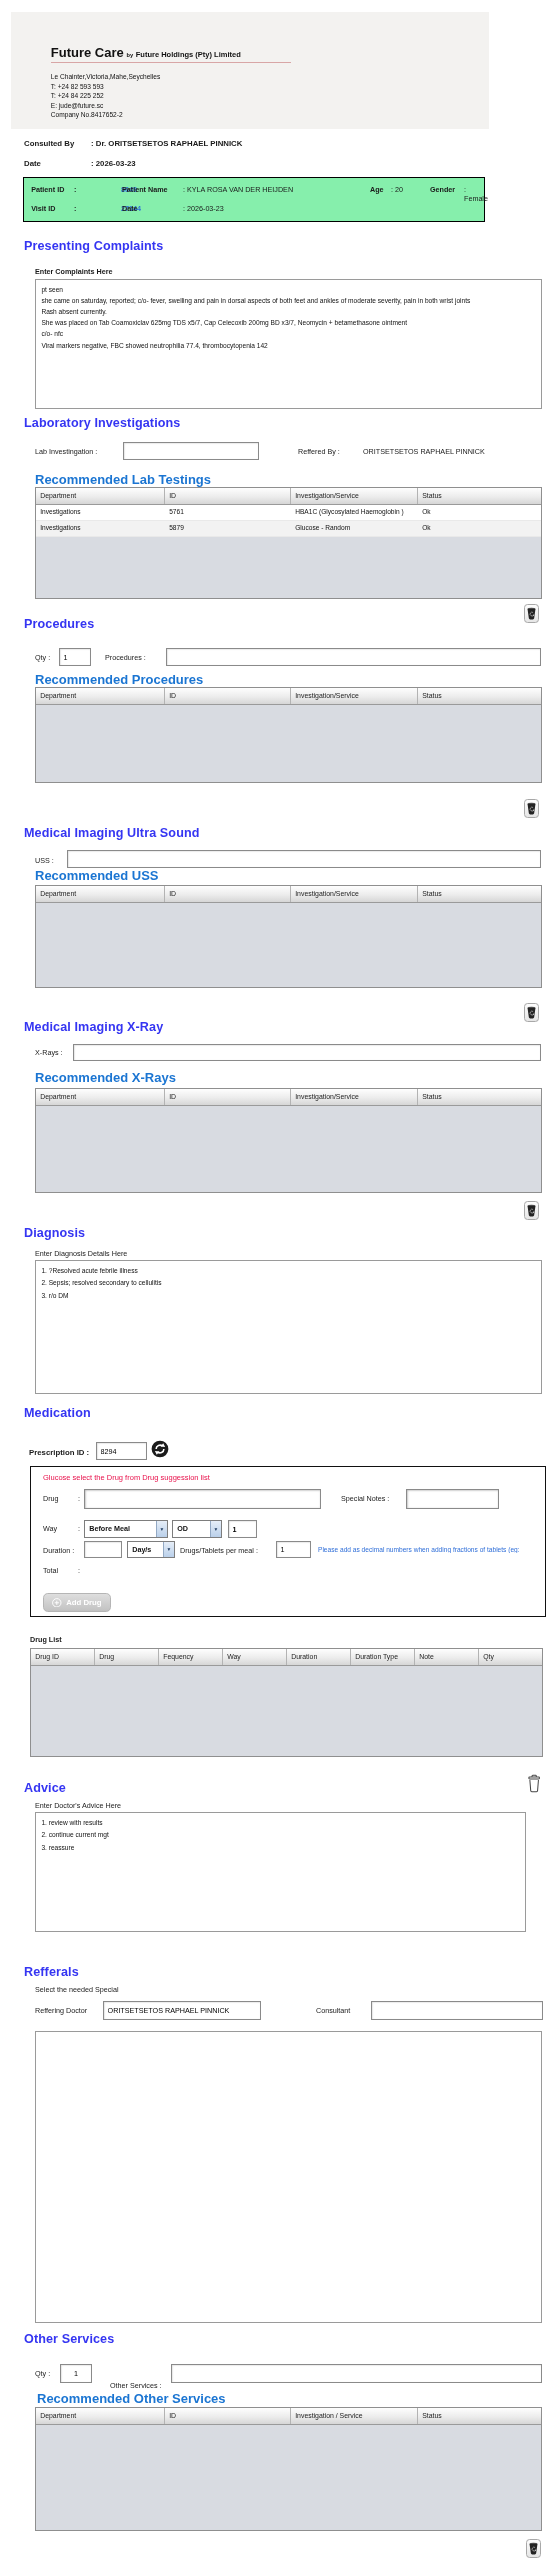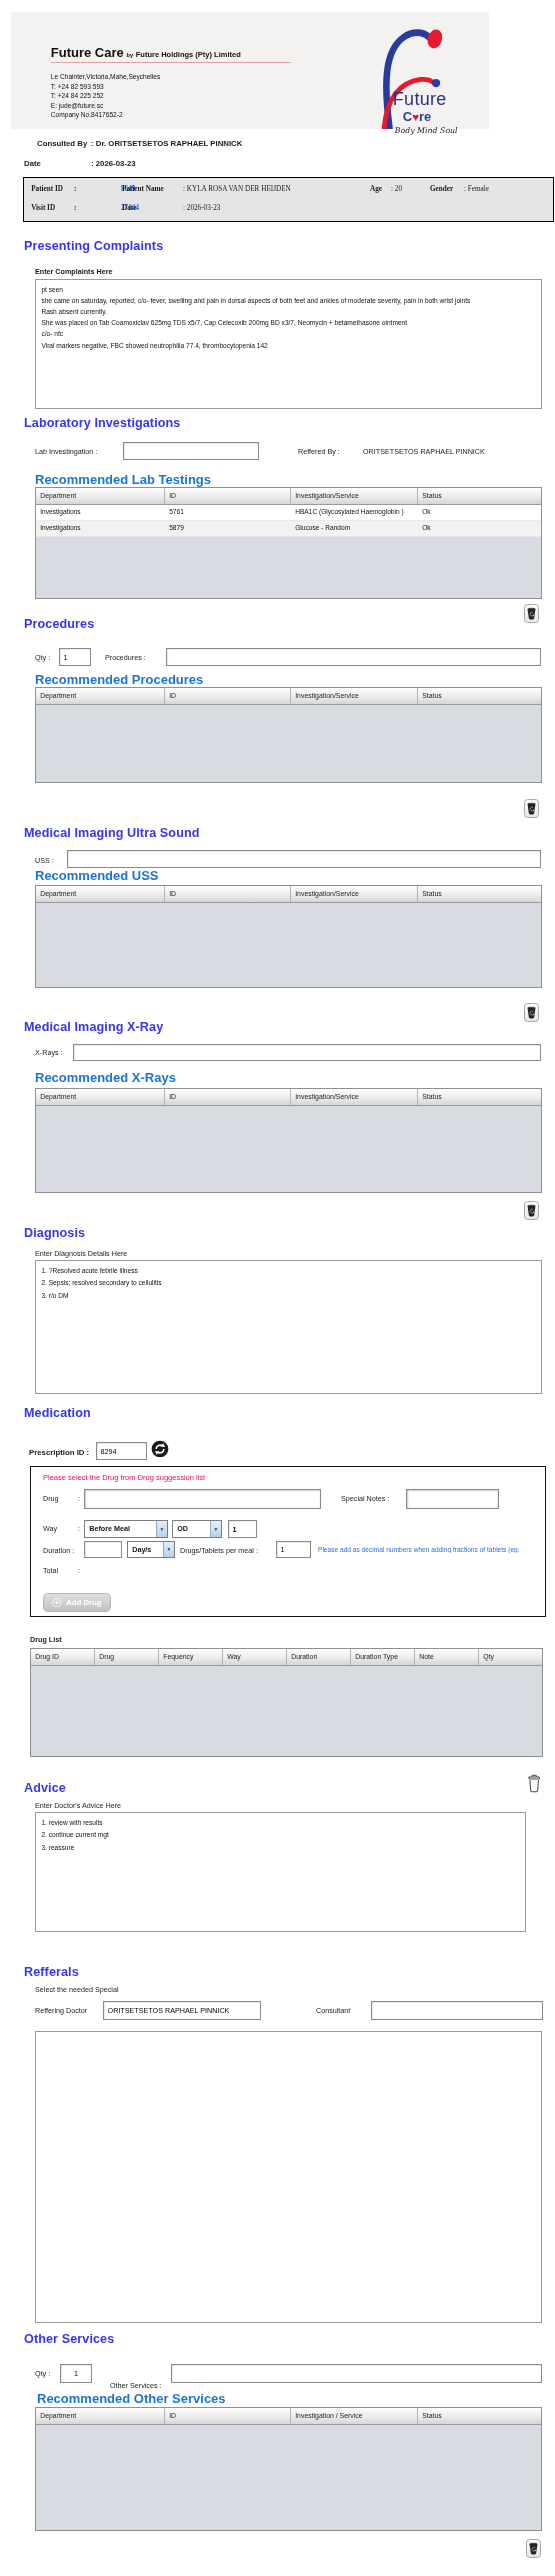--- a/index.html
+++ b/index.html
@@ -51,39 +51,28 @@
     <span style="font-size:7.5px;font-weight:bold;">Future Holdings (Pty) Limited</span>
   </div>
   <div class="a" style="left:40px;top:60px;font-size:6.6px;line-height:9.6px;">
     <div>Le Chainter,Victoria,Mahe,Seychelles</div>
     <div>T: +24  82 593 593</div>
     <div>T: +24  84 225 252</div>
     <div>E: jude@future.sc</div>
     <div>Company No.8417652-2</div>
   </div>
 
-  <div class="a" style="left:353px;top:3.6px;width:126px;height:114px;">
-    <svg class="a" style="left:4.8px;top:8.4px;" width="78" height="105" viewBox="0 0 130 176">
-      <path d="M34 174 C24 98 26 44 58 22 C72 12 90 12 100 22" fill="none" stroke="#2b3a9d" stroke-width="11" stroke-linecap="round"></path>
-      <ellipse cx="110" cy="25" rx="12" ry="16" fill="#e8192c" transform="rotate(18 110 25)"></ellipse>
-      <path d="M25 174 C30 124 50 98 86 93 C96 92 102 94 106 97" fill="none" stroke="#e8192c" stroke-width="8" stroke-linecap="round"></path>
-      <circle cx="112" cy="99" r="7" fill="#2b3a9d"></circle>
-    </svg>
-    <div class="a" style="left:29px;top:73px;font-size:18px;color:#27347f;letter-spacing:0.3px;">Future</div>
-    <div class="a" style="left:39px;top:93px;font-size:13px;font-weight:bold;color:#2b3da0;"><span>C</span><span style="color:#e11c2c;font-size:11.4px;">♥</span><span>re</span></div>
-    <div class="a" style="left:31px;top:110px;font:italic 7.8px 'DejaVu Serif',serif;color:#222;">Body Mind Soul</div>
-  </div>
-</div>
-
-<div class="a lbl lbl-b" style="left:24px;top:139px;font-size:7.8px;margin-left:13px;">Consulted By</div>
+</div>
+
+<div class="a lbl lbl-b" style="left:24px;top:139px;font-size:7.8px;">Consulted By</div>
 <div class="a lbl lbl-b" style="left:91px;top:139px;font-size:7.8px;">:  Dr.  ORITSETSETOS RAPHAEL PINNICK</div>
 <div class="a lbl lbl-b" style="left:24px;top:159px;font-size:7.8px;">Date</div>
 <div class="a lbl lbl-b" style="left:91px;top:159px;font-size:7.8px;">:  2026-03-23</div>
 
-<div class="a" style="left:23px;top:177px;width:531px;height:45px;border:1.2px solid #000;background:#e5e5e5;font-family:Liberation Serif, serif;">
+<div class="a" style="left:23px;top:177px;width:462px;height:45px;border:1.2px solid #000;background:#86efac;">
   <span class="a lbl lbl-b" style="left:7.2px;top:6.6px;">Patient ID</span>
   <span class="a lbl lbl-b" style="left:50px;top:6.6px;">:</span>
   <span class="a lbl blueval" style="left:57px;top:6.6px;">8649</span>
   <span class="a lbl lbl-b" style="left:98px;top:6.6px;">Patient Name</span>
   <span class="a lbl" style="left:159px;top:6.6px;">: KYLA ROSA VAN DER HEIJDEN</span>
   <span class="a lbl lbl-b" style="left:346px;top:6.6px;">Age</span>
   <span class="a lbl" style="left:367px;top:6.6px;">: 20</span>
   <span class="a lbl lbl-b" style="left:406px;top:6.6px;">Gender</span>
   <span class="a lbl" style="left:440px;top:6.6px;">: Female</span>
   <span class="a lbl lbl-b" style="left:7.2px;top:26px;">Visit ID</span>
@@ -219,21 +208,21 @@
   <svg width="18" height="18" viewBox="0 0 28 28">
     <circle cx="14" cy="14" r="13" fill="#1b1b1b"></circle>
     <path d="M8 14 a6 6 0 0 1 10 -4.5" stroke="#fff" stroke-width="2.5" fill="none"></path>
     <polygon points="19,5 22,11 15,10" fill="#fff"></polygon>
     <path d="M20 14 a6 6 0 0 1 -10 4.5" stroke="#fff" stroke-width="2.5" fill="none"></path>
     <polygon points="9,23 6,17 13,18" fill="#fff"></polygon>
   </svg>
 </div>
 
 <div class="a" style="left:30px;top:1466px;width:516px;height:151px;border:1.8px solid #111;background:#fff;">
-  <div class="a warn" style="left:12px;top:6px;">Please select the Drug from Drug suggession list</div>
+  <div class="a warn" style="left:12px;top:6px;">Glucose select the Drug from Drug suggession list</div>
 
   <span class="a lbl" style="left:12px;top:27px;">Drug</span>
   <span class="a lbl" style="left:47px;top:27px;">:</span>
   <input class="a txt" style="left: 53px; top: 22px; width: 237px; height: 20.3px; box-shadow: rgba(0, 0, 0, 0.3) 0.6px 0.6px 1.8px inset;">
   <span class="a lbl" style="left:310px;top:27px;">Special Notes   :</span>
   <input class="a txt" style="left: 375px; top: 22px; width: 93px; height: 20.3px; box-shadow: rgba(0, 0, 0, 0.3) 0.6px 0.6px 1.8px inset;">
 
   <span class="a lbl" style="left:12px;top:57px;">Way</span>
   <span class="a lbl" style="left:47px;top:57px;">:</span>
   <div class="a combo" style="left:53px;top:53px;width:84px;height:18px;">

